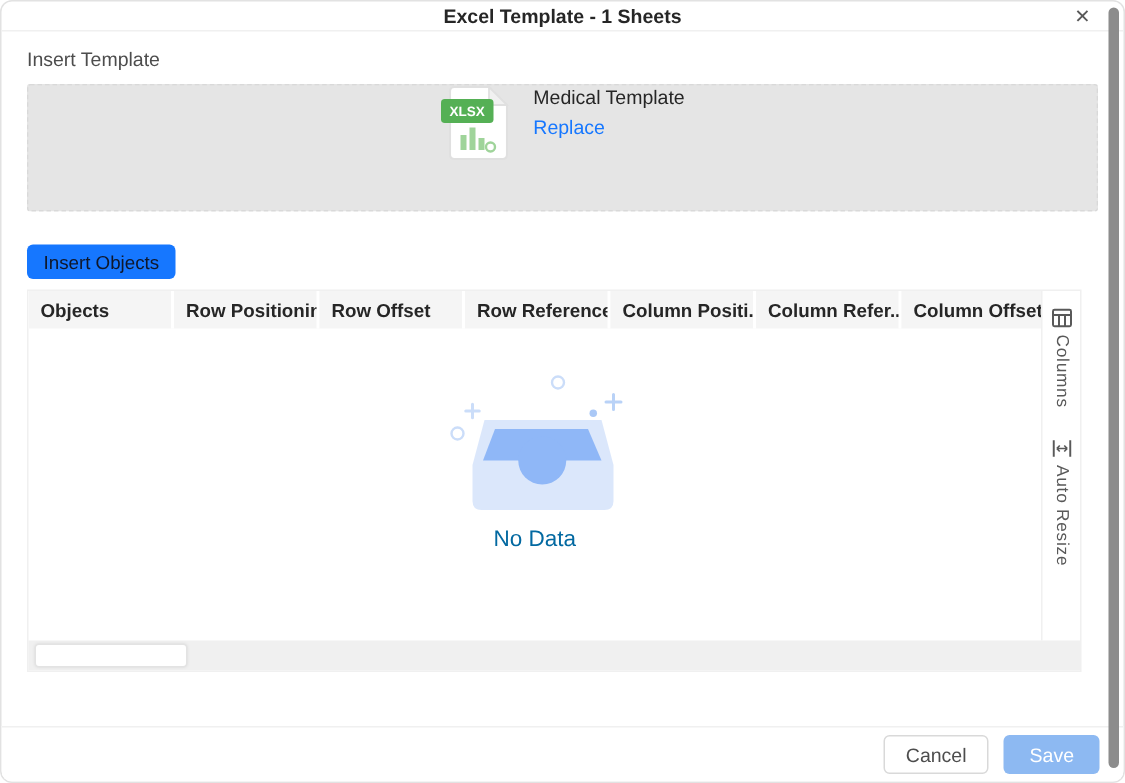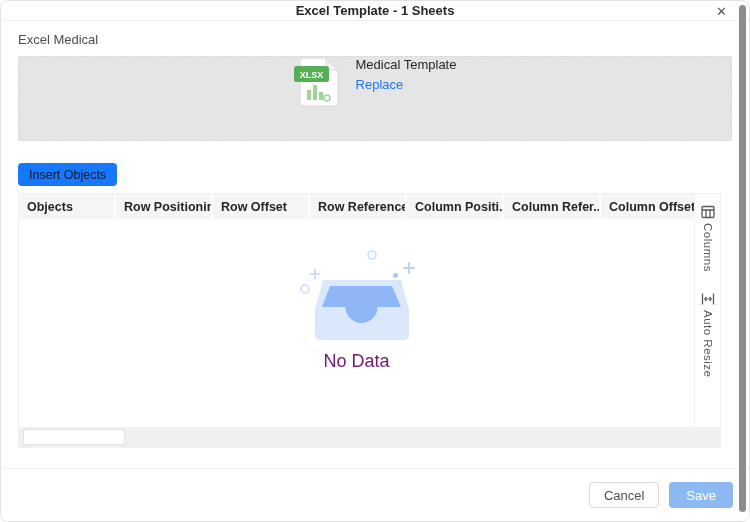--- a/index.html
+++ b/index.html
@@ -53,21 +53,21 @@
   .thead { display:flex; height:25px; flex:0 0 25px; background:#fff; }
   .th {
     flex:0 0 97px; background:#f5f5f5; border-right:2px solid #fff;
     font-size:12.5px; font-weight:bold; color:#262626;
     padding:0 8px; display:flex; align-items:center;
     white-space:nowrap; overflow:hidden;
   }
   .th:last-child { flex:1 1 95px; border-right:none; }
 
   .tbody { flex:1; display:flex; flex-direction:column; align-items:center; padding-top:26px; }
-  .no-data-text { font-size:18px; color:#701a75; margin-top:6px; }
+  .no-data-text { font-size:15px; color:#0369a1; margin-top:6px; }
 
   
   .hscroll {
     position:absolute; left:0; right:0; bottom:0; height:20px;
     background:#f0f0f0;
   }
   .hscroll-thumb {
     position:absolute; left:4px; top:2px; width:102px; height:16px;
     background:#fff; border:1px solid #e3e3e3; border-radius:3px;
     box-shadow:0 0 2px rgba(0,0,0,0.06); cursor:pointer;
@@ -84,21 +84,21 @@
     display:flex; flex-direction:column; align-items:center; gap:4px;
     color:#595959; cursor:pointer;
   }
   .side-btn-label {
     writing-mode:vertical-lr; font-size:11.5px; color:#595959;
     letter-spacing:0.5px;
   }
 
   
   .dlg-footer {
-    position:absolute; left:0; right:0; bottom:0; height:53px;
+    position:absolute; left:0; right:0; bottom:0; height:37px;
     border-top:1px solid #f0f0f0; background:#fff;
     display:flex; align-items:center; justify-content:flex-end;
     padding:0 16px; gap:10px;
   }
   .btn-cancel {
     height:26px; padding:0 14px; background:#fff; color:#4d4d4d;
     border:1px solid #d9d9d9; border-radius:4px; font-size:13px; cursor:pointer;
   }
   .btn-save {
     height:26px; padding:0 17px; background:#8db9f2; color:#ffffff;
@@ -116,21 +116,21 @@
 
 <div class="dialog">
 
   <div class="dlg-header">
     <div class="dlg-title">Excel Template - 1 Sheets</div>
     <button class="dlg-close">✕</button>
   </div>
 
   <div class="dlg-body">
 
-    <div class="section-label">Excel Medical</div>
+    <div class="section-label">Insert Template</div>
 
     <div class="upload-box">
 
       <svg width="46" height="50" viewBox="0 0 46 50">
         <path d="M9,1 H32 L44,13 V46 Q44,49 41,49 H9 Q6,49 6,46 V4 Q6,1 9,1 Z" fill="#ffffff" stroke="#e0e0e0" stroke-width="1.4"></path>
         <path d="M32,1 L32,10 Q32,13 35,13 L44,13 Z" fill="#f1f1f1" stroke="#e0e0e0" stroke-width="1.2"></path>
         <rect x="0" y="9" width="35" height="16" rx="2.5" fill="#55b055"></rect>
         <text x="17.5" y="20.5" font-size="9" font-weight="bold" fill="#ffffff" text-anchor="middle" font-family="Liberation Sans, sans-serif">XLSX</text>
         <rect x="13" y="33" width="4" height="10" fill="#9fd49a"></rect>
         <rect x="19" y="28" width="4" height="15" fill="#9fd49a"></rect>

